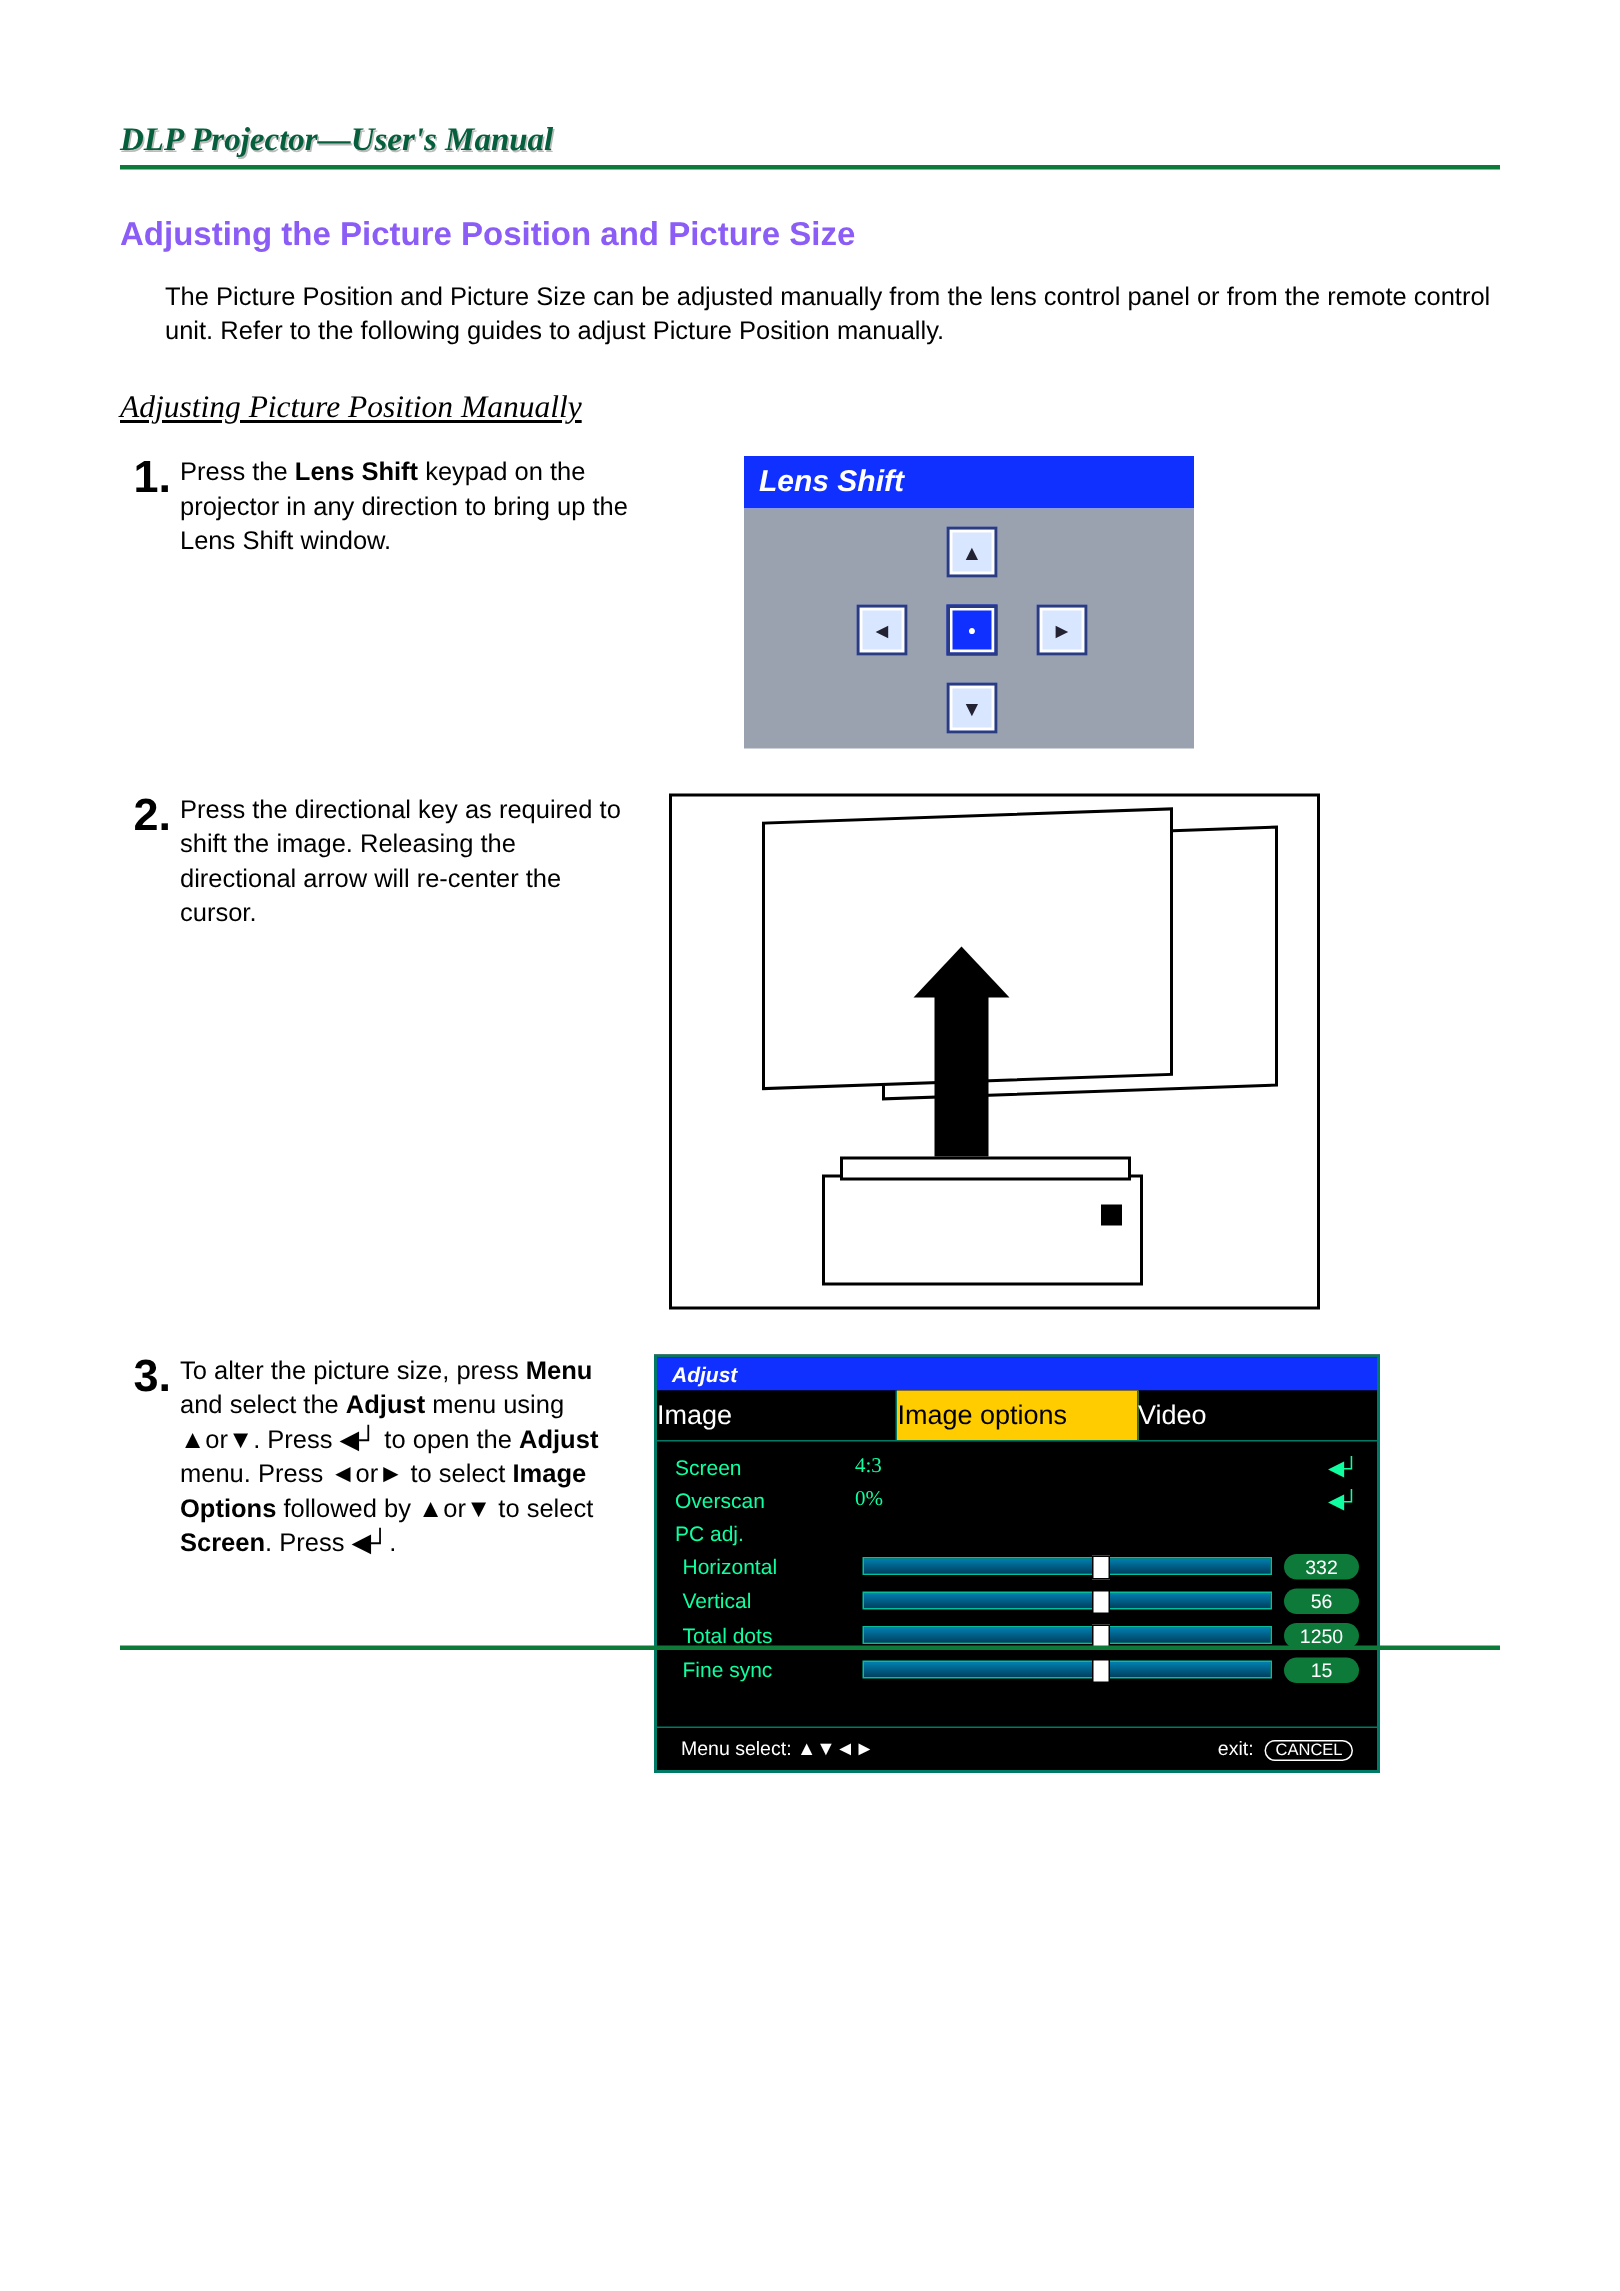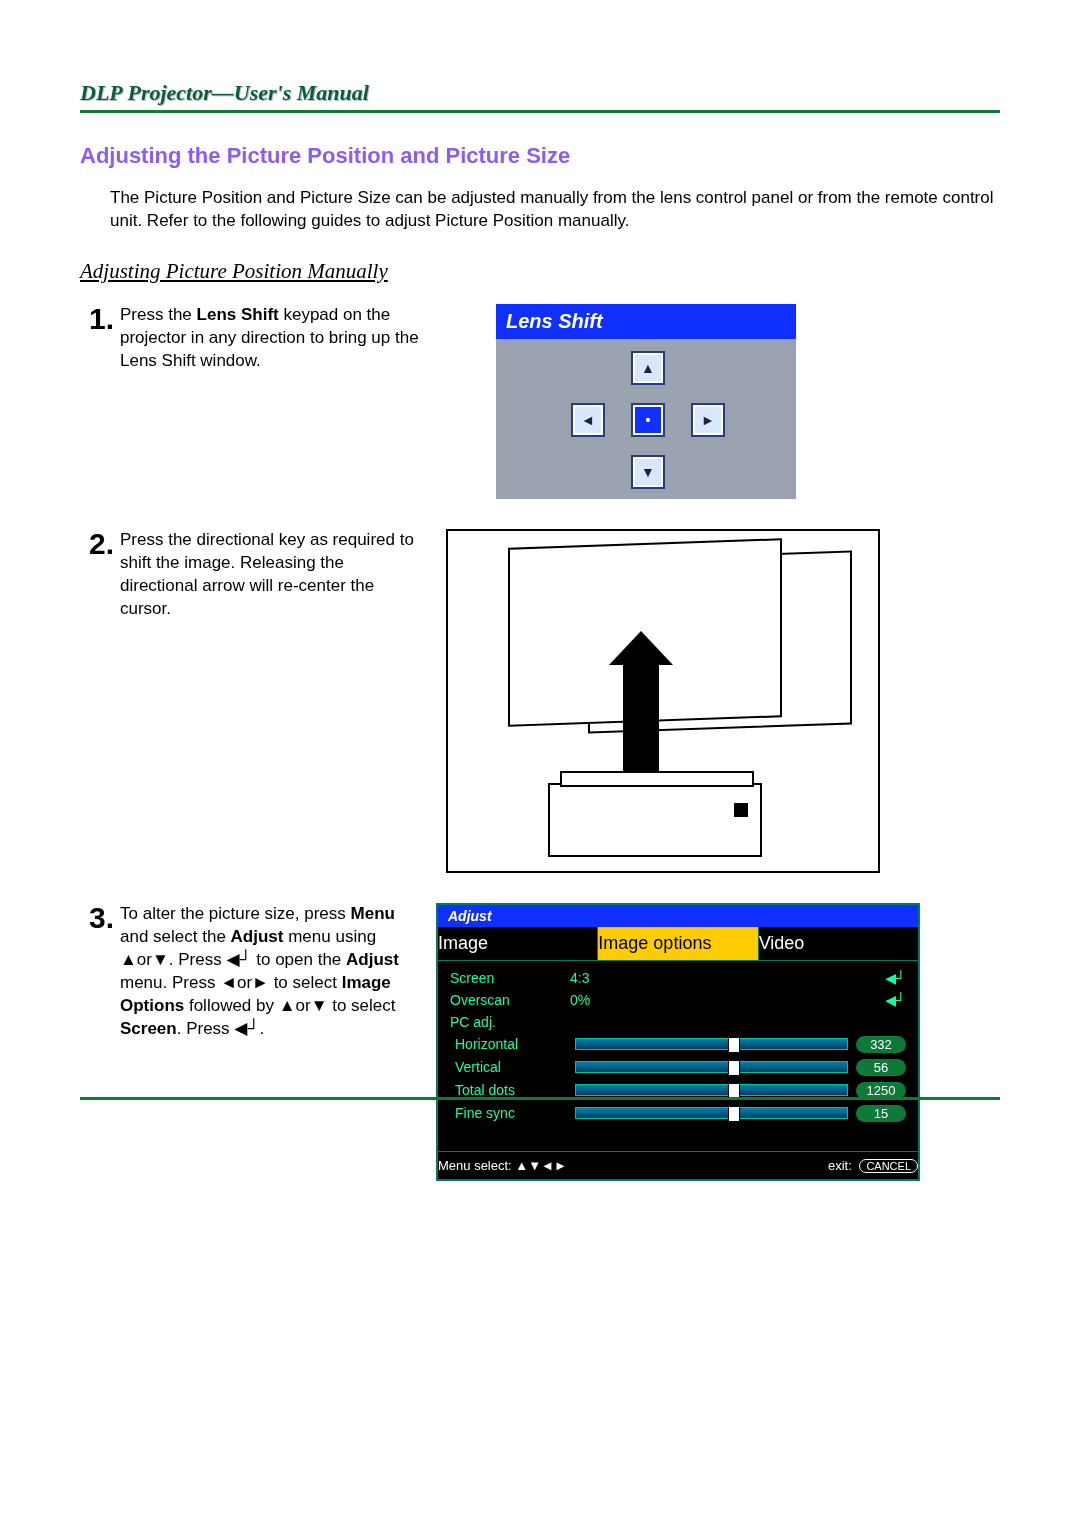--- a/index.html
+++ b/index.html
@@ -226,20 +226,21 @@
     font-size: 14px;
     color: #0fffa0;
   }
   .osd-row.section { color: #0fffa0; }
   .osd-label {
     width: 120px;
   }
   .osd-val {
     width: 70px;
     color: #0fffa0;
+    font-family: Liberation Serif, serif;
   }
   .osd-enter {
     margin-left: auto;
     color: #0fffa0;
   }
   .slider {
     flex: 1;
     height: 10px;
     background: linear-gradient(#0080b0, #004060);
     border: 1px solid #00c0a0;
@@ -265,21 +266,21 @@
     min-width: 34px;
     text-align: center;
   }
   .osd-sub {
     padding-left: 17px;
   }
   .osd-footer {
     display: flex;
     justify-content: space-between;
     border-top: 1px solid #007a66;
-    padding: 6px 0;
+    padding: 6px 16px;
     font-size: 13px;
     color: #fff;
   }
   .cancel-pill {
     display: inline-block;
     border: 1px solid #fff;
     border-radius: 10px;
     padding: 0 6px;
     font-size: 11px;
     margin-left: 4px;

